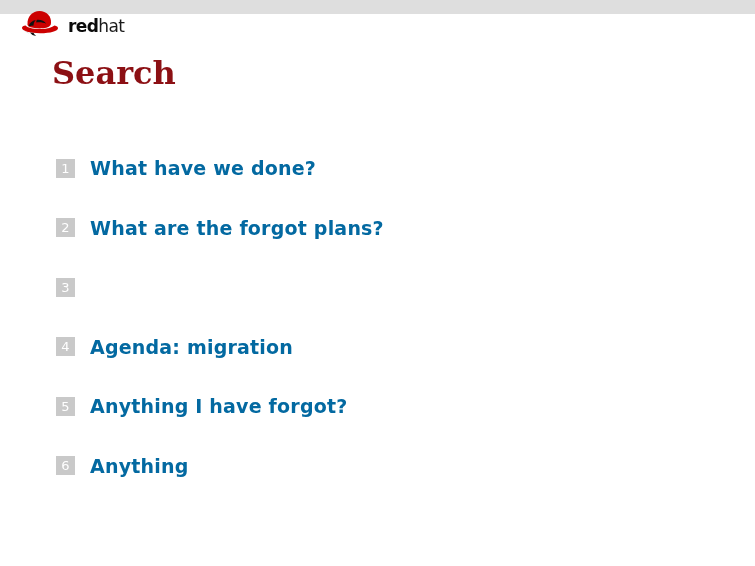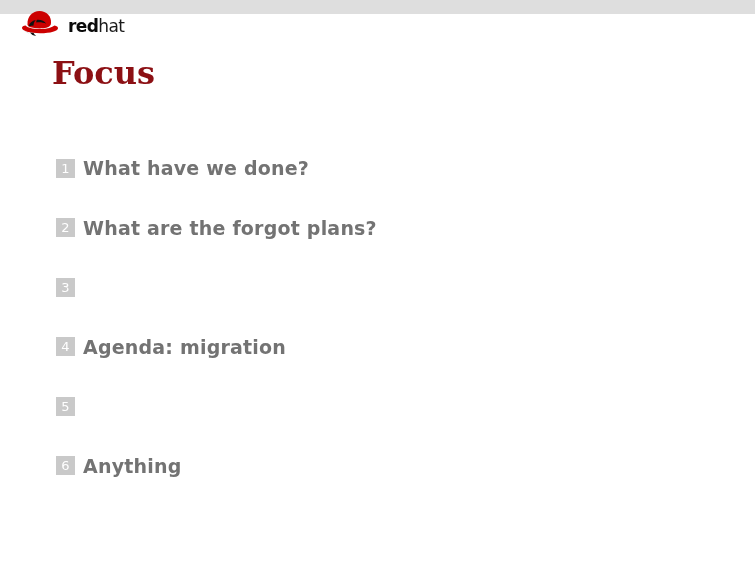--- a/index.html
+++ b/index.html
@@ -93,25 +93,25 @@
     height: 19px;
     background: #c9c9c9;
     color: #ffffff;
     font-family: "DejaVu Sans", sans-serif;
     font-size: 13px;
     font-weight: normal;
     line-height: 19px;
     text-align: center;
   }
   .item-label {
-    margin-left: 8px;
+    margin-left: 15px;
     font-family: "DejaVu Sans", sans-serif;
     font-size: 19px;
     font-weight: bold;
-    color: #737373;
+    color: #0369a1;
     letter-spacing: 0.2px;
     white-space: nowrap;
   }
 </style>
 </head>
 <body>
 
 <div id="top-band"></div>
 
 <div id="logo">
@@ -123,21 +123,21 @@
 
     <path d="M8.6 17.4 C9.4 14.0 12.0 11.6 15.8 11.0 C14.2 12.8 13.4 14.6 13.6 16.6 C12.0 16.8 10.3 17.1 8.6 17.4 Z" fill="#111111"></path>
     <path d="M16.8 10.9 C21.0 10.5 24.4 12.0 26.2 14.8 C23.2 13.5 19.8 13.0 16.3 13.6 C16.2 12.6 16.4 11.7 16.8 10.9 Z" fill="#111111"></path>
 
     <path d="M10.0 23.6 C11.2 25.6 13.4 26.8 16.2 27.0 C14.9 25.9 14.0 24.9 13.6 23.9 C12.4 23.9 11.2 23.8 10.0 23.6 Z" fill="#111111"></path>
     <path d="M4.5 21.8 C5.8 23.0 7.4 23.8 9.2 24.2 C8.0 24.0 6.2 23.2 4.5 21.8 Z" fill="#111111"></path>
   </svg>
   <div id="wordmark"><span class="wm-red">red</span><span class="wm-hat">hat</span></div>
 </div>
 
-<div id="slide-title">Focus</div>
+<div id="slide-title">Search</div>
 
 <div id="agenda-list">
 
   <div class="agenda-item">
     <span class="item-badge">1</span>
     <span class="item-label">What have we done?</span>
   </div>
 
   <div class="agenda-item">
     <span class="item-badge">2</span>
@@ -148,20 +148,21 @@
     <span class="item-badge">3</span>
   </div>
 
   <div class="agenda-item">
     <span class="item-badge">4</span>
     <span class="item-label">Agenda: migration</span>
   </div>
 
   <div class="agenda-item">
     <span class="item-badge">5</span>
+    <span class="item-label">Anything I have forgot?</span>
   </div>
 
   <div class="agenda-item">
     <span class="item-badge">6</span>
     <span class="item-label">Anything</span>
   </div>
 
 </div>
 
 </body></html>

